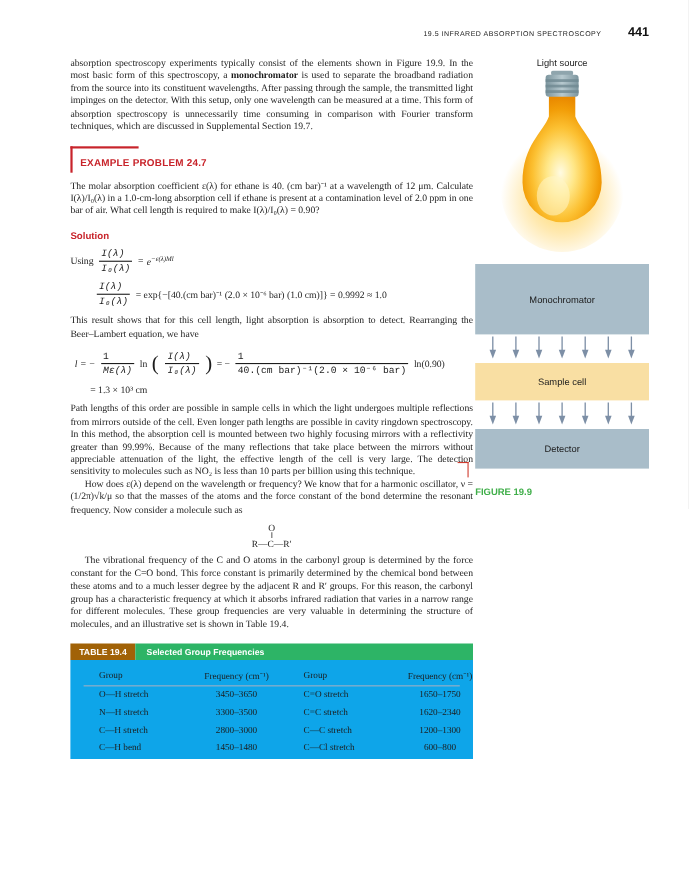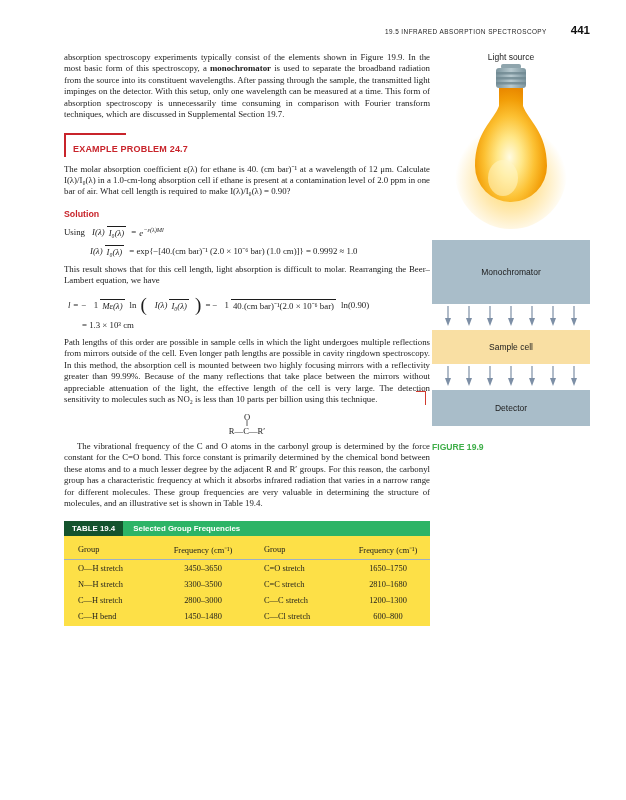--- a/index.html
+++ b/index.html
@@ -20,22 +20,22 @@
   .example{margin-top:12px;}
   .ex-head{position:relative;padding:5px 0 0 9px;margin-bottom:8px;}
   .corner-h{position:absolute;left:0;top:0;width:62px;height:2px;background:#c8242b;}
   .corner-v{position:absolute;left:0;top:0;width:2px;height:24px;background:#c8242b;}
   .ex-title{font-family:"Liberation Sans",sans-serif;font-weight:bold;font-size:9px;
             color:#c8242b;letter-spacing:0.2px;}
   .sol-label{font-family:"Liberation Sans",sans-serif;font-weight:bold;font-size:8.8px;
              color:#c8242b;margin:11px 0 4px;}
 
   .eq{display:flex;align-items:center;font-size:8.8px;margin:7px 0;gap:3px;flex-wrap:nowrap;}
-  .frac{display:inline-flex;flex-direction:row;align-items:flex-end;margin:0 2px;text-align:center;
-        line-height:1.15;}
+  .frac{display:inline-flex;flex-direction:column;align-items:flex-start;margin:0 2px;text-align:center;
+        line-height:1.15;font-family:Liberation Mono, monospace;}
   .frac .num{padding:0 2px 1px;}
   .frac .den{border-top:1px solid #1c1c1c;padding:1px 2px 0;}
   .it{font-style:italic;}
   .ebase sup{font-size:6.3px;}
   .bigp{font-size:19px;font-weight:400;line-height:0.85;margin:0 1px;}
   .eq1{margin-left:0;}
   .eq2{margin-left:22px;}
   .eq3{margin-left:4px;margin-top:10px;}
   .eq4{margin-left:18px;margin-top:4px;}
 
@@ -44,25 +44,25 @@
                border-top:1.8px solid #d03a2e;border-right:1.8px solid #d03a2e;}
 
   .para-gap{margin-top:12px;}
   .molecule{text-align:center;font-size:8.6px;margin:7px auto 6px;width:120px;}
   .molecule div{line-height:0.95;}
   .molecule .dbond{font-size:7.5px;line-height:0.8;}
 
   
   .gtable{margin-top:12px;}
   .t-bar{display:flex;align-items:stretch;height:15px;font-family:"Liberation Sans",sans-serif;}
-  .t-label{background:#14532d;color:#fff;font-weight:bold;font-size:7.9px;
+  .t-label{background:#a16207;color:#fff;font-weight:bold;font-size:7.9px;
            display:flex;align-items:center;padding:5px 8px;}
   .t-title{background:#2db466;color:#fff;font-weight:bold;font-size:7.9px;
            display:flex;align-items:center;padding:0 10px;flex:1;}
-  .t-body{background:#fde047;padding:4px 0 2px;}
+  .t-body{background:#0ea5e9;padding:4px 12px 2px;}
   .t-row{display:grid;grid-template-columns:92px 94px 96px 84px;align-items:center;height:16px;}
   .t-head{height:19px;font-size:8.4px;border-bottom:0.7px solid #9db0c4;}
   .c{font-size:8.4px;}
   .c.g{padding-left:14px;text-align:left;}
   .c.f{text-align:center;}
 
   
   .sidebar{position:absolute;left:432px;top:52px;width:158px;font-family:"Liberation Sans",sans-serif;}
   .ls-label{text-align:center;font-size:8.5px;}
   svg.bulb{display:block;margin:2px auto 0;}
@@ -110,21 +110,21 @@
       </div>
 
       <div class="eq eq2">
         <span class="frac">
           <span class="num it">I(λ)</span>
           <span class="den it">I₀(λ)</span>
         </span>
         <span>= exp{−[40.(cm bar)⁻¹ (2.0 × 10⁻⁶ bar) (1.0 cm)]} = 0.9992 ≈ 1.0</span>
       </div>
 
-      <p class="body para-gap">This result shows that for this cell length, light absorption is difficult to molar. Rearranging the Beer–Lambert equation, we have</p>
+      <p class="body para-gap">This result shows that for this cell length, light absorption is absorption to detect. Rearranging the Beer–Lambert equation, we have</p>
 
       <div class="eq eq3">
         <span class="it">l = −</span>
         <span class="frac">
           <span class="num">1</span>
           <span class="den it">Mε(λ)</span>
         </span>
         <span>ln</span>
         <span class="bigp">(</span>
         <span class="frac">
@@ -141,20 +141,21 @@
       </div>
 
       <div class="eq eq4">= 1.3 × 10³ cm</div>
 
       <p class="body closing">
         <span>Path lengths of this order are possible in sample cells in which the light undergoes multiple reflections from mirrors outside of the cell. Even longer path lengths are possible in cavity ringdown spectroscopy. In this method, the absorption cell is mounted between two highly focusing mirrors with a reflectivity greater than 99.99%. Because of the many reflections that take place between the mirrors without appreciable attenuation of the light, the effective length of the cell is very large. The detection sensitivity to molecules such as NO₂ is less than 10 parts per billion using this technique.</span>
         <span class="red-bracket"></span>
       </p>
     </div>
 
+    <p class="body indent para-gap">How does ε(λ) depend on the wavelength or frequency? We know that for a harmonic oscillator, ν = (1/2π)√k/μ so that the masses of the atoms and the force constant of the bond determine the resonant frequency. Now consider a molecule such as</p>
 
     <div class="molecule">
       <div>O</div>
       <div class="dbond">‖</div>
       <div>R—C—R′</div>
     </div>
 
     <p class="body indent">The vibrational frequency of the C and O atoms in the carbonyl group is determined by the force constant for the C=O bond. This force constant is primarily determined by the chemical bond between these atoms and to a much lesser degree by the adjacent R and R′ groups. For this reason, the carbonyl group has a characteristic frequency at which it absorbs infrared radiation that varies in a narrow range for different molecules. These group frequencies are very valuable in determining the structure of molecules, and an illustrative set is shown in Table 19.4.</p>
 
     <div class="gtable">
@@ -172,21 +173,21 @@
         <div class="t-row">
           <span class="c g">O—H stretch</span>
           <span class="c f">3450–3650</span>
           <span class="c g">C=O stretch</span>
           <span class="c f">1650–1750</span>
         </div>
         <div class="t-row">
           <span class="c g">N—H stretch</span>
           <span class="c f">3300–3500</span>
           <span class="c g">C=C stretch</span>
-          <span class="c f">2810–1680</span>
+          <span class="c f">1620–2340</span>
         </div>
         <div class="t-row">
           <span class="c g">C—H stretch</span>
           <span class="c f">2800–3000</span>
           <span class="c g">C—C stretch</span>
           <span class="c f">1200–1300</span>
         </div>
         <div class="t-row">
           <span class="c g">C—H bend</span>
           <span class="c f">1450–1480</span>

